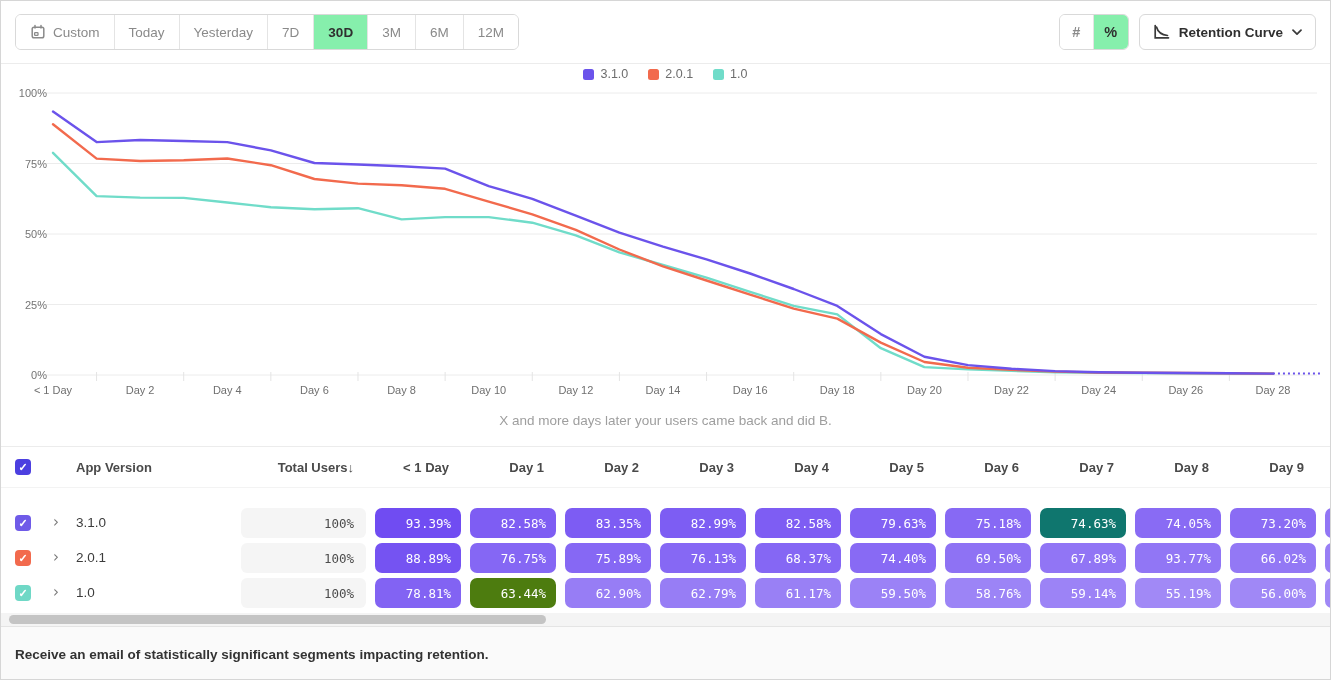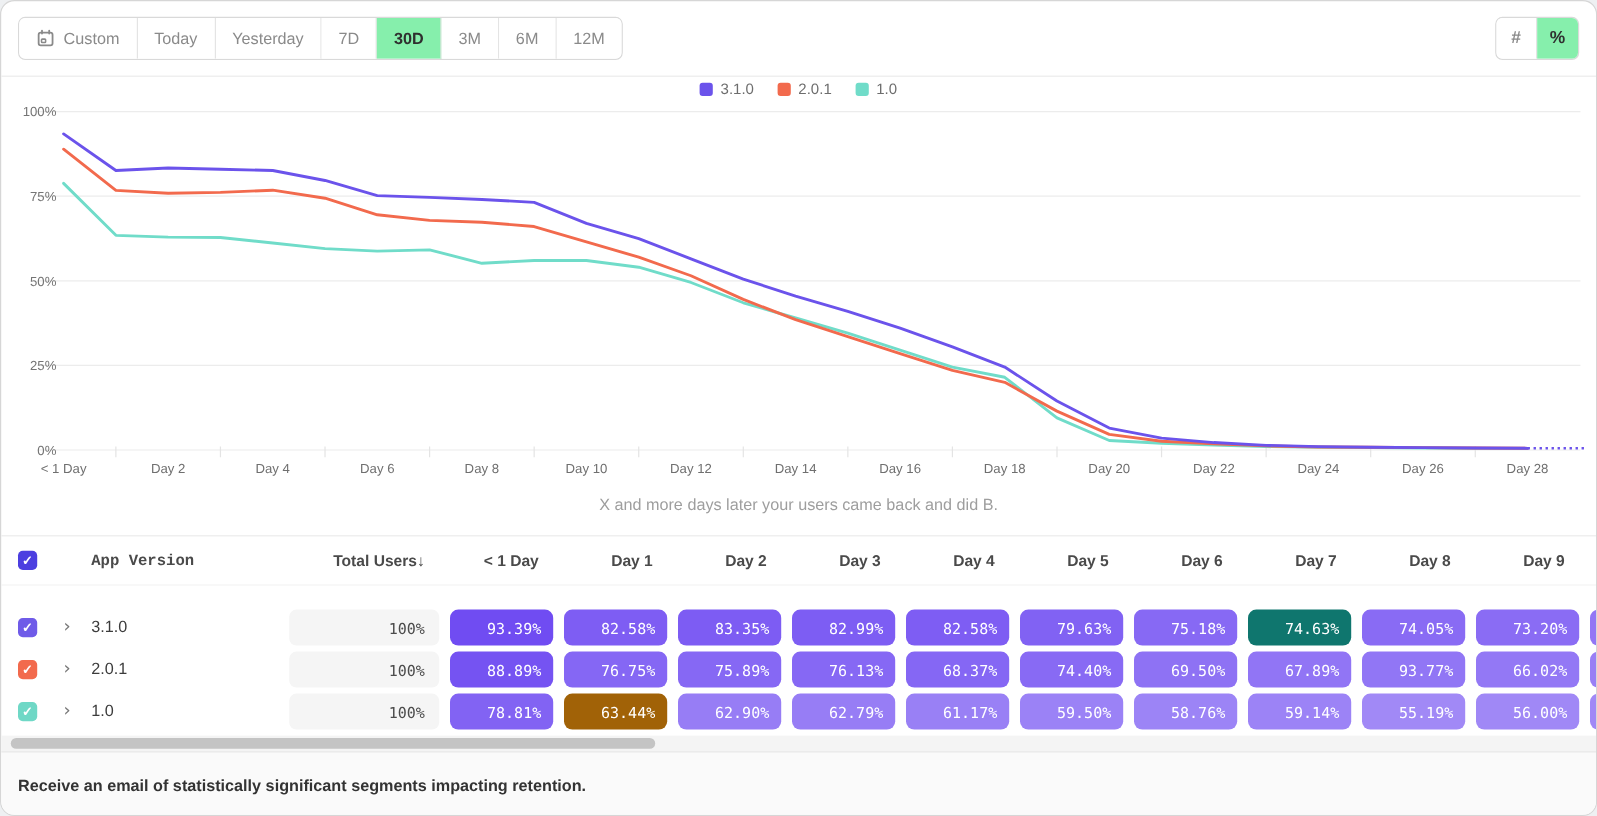--- a/index.html
+++ b/index.html
@@ -1,18 +1,18 @@
 <!DOCTYPE html>
 <html><head>
 <meta charset="utf-8">
 <style>
   * { margin:0; padding:0; box-sizing:border-box; }
   html,body { background:#eef0f2; font-family:"Liberation Sans", sans-serif; }
   .app { position:relative; width:1331px; height:680px; background:#fff; border:1px solid #d6d6d6;
-         border-radius:12px; overflow:hidden; }
+         border-radius:0; overflow:hidden; }
 
   
   .toolbar { height:63px; border-bottom:1px solid #ececec; display:flex; align-items:center;
              justify-content:space-between; padding:0 14px; }
   .seg-group { display:flex; border:1px solid #d9d9d9; border-radius:6px; overflow:hidden; background:#fff; }
   .seg-item { display:flex; align-items:center; gap:7px; height:34px; padding:0 14px; font-size:13.5px;
               color:#8a8a8a; border-right:1px solid #e4e4e4; cursor:pointer; background:#fff; white-space:nowrap; }
   .seg-item:last-child { border-right:none; }
   .seg-item.active { background:#86efac; color:#2f2f2f; font-weight:700; }
   .right-controls { display:flex; align-items:center; gap:10px; }
@@ -97,20 +97,30 @@
         </div>
         <div class="seg-item">
           <span>12M</span>
         </div>
       </div>
     <div class="right-controls">
       <div class="seg-group" id="unit-toggle">
           <div class="seg-item unit-item">#</div>
           <div class="seg-item unit-item active">%</div>
         </div>
+      <div class="dropdown-btn">
+        <svg class="icon" width="17" height="16" viewBox="0 0 17 16">
+          <path d="M2.2 1.5 V13.8 H15.5" stroke="#3a3a3a" stroke-width="1.7" fill="none" stroke-linecap="round"></path>
+          <path d="M3.5 3 Q5.5 10.5 14.5 11.5" stroke="#3a3a3a" stroke-width="1.7" fill="none" stroke-linecap="round"></path>
+        </svg>
+        <span class="lbl">Retention Curve</span>
+        <svg class="icon" width="10" height="7" viewBox="0 0 10 7">
+          <path d="M1 1.2 L5 5.2 L9 1.2" stroke="#3a3a3a" stroke-width="1.7" fill="none" stroke-linecap="round" stroke-linejoin="round"></path>
+        </svg>
+      </div>
     </div>
   </div>
 
   <div class="chart-area">
     <div class="legend" id="legend">
         <div class="legend-item">
           <span class="legend-swatch" style="background: rgb(107, 83, 235);"></span>
           <span>3.1.0</span>
         </div>
         <div class="legend-item">
@@ -166,21 +176,21 @@
         <polyline points="52.0,38.3 95.6,72.6 139.1,75.0 182.7,74.3 226.3,72.5 269.9,79.2 313.4,93.0 357.0,97.6 400.6,99.2 444.1,102.8 487.7,115.6 531.3,128.3 574.8,143.8 618.4,163.5 662.0,180.4 705.5,194.5 749.1,208.6 792.7,222.7 836.3,232.6 879.8,256.6 923.4,276.0 967.0,281.7 1010.5,283.9 1054.1,285.6 1097.7,286.5 1141.3,286.7 1184.8,287.0 1228.4,287.3 1272.0,287.6" fill="none" stroke="#f26a4d" stroke-width="2.4" stroke-linejoin="round" stroke-linecap="round"></polyline>
         <polyline points="52.0,25.6 95.6,56.1 139.1,54.0 182.7,55.0 226.3,56.1 269.9,64.4 313.4,77.0 357.0,78.5 400.6,80.2 444.1,82.6 487.7,100.1 531.3,112.8 574.8,129.7 618.4,146.6 662.0,160.7 705.5,173.4 749.1,187.5 792.7,203.0 836.3,219.9 879.8,248.1 923.4,270.7 967.0,279.1 1010.5,282.8 1054.1,285.1 1097.7,286.2 1141.3,286.7 1184.8,287.0 1228.4,287.3 1272.0,287.6" fill="none" stroke="#6b53eb" stroke-width="2.4" stroke-linejoin="round" stroke-linecap="round"></polyline>
         <line x1="1271.96" y1="287.59" x2="1320" y2="287.59" stroke="#6b53eb" stroke-width="2" stroke-dasharray="2 3"></line>
       </svg>
     <div class="caption">X and more days later your users came back and did B.</div>
   </div>
 
   <div class="table-area" id="table-area">
       <div class="t-header">
         <div class="checkbox" style="background: rgb(76, 63, 224); top: 12px;">✓</div>
-        <div class="hcell" style="left: 75px; font-family: Liberation Mono, monospace;">App Version</div>
+        <div class="hcell" style="left: 75px;">App Version</div>
         <div class="hcell sort-col" style="left: 240px; width: 113px; justify-content: flex-end;">
           <span>Total Users </span>
           <span>↓</span>
         </div>
         <div class="hcell day-h" style="left: 374px; width: 86px;">&lt; 1 Day</div>
         <div class="hcell day-h" style="left: 469px; width: 86px;">Day 1</div>
         <div class="hcell day-h" style="left: 564px; width: 86px;">Day 2</div>
         <div class="hcell day-h" style="left: 659px; width: 86px;">Day 3</div>
         <div class="hcell day-h" style="left: 754px; width: 86px;">Day 4</div>
         <div class="hcell day-h" style="left: 849px; width: 86px;">Day 5</div>
@@ -222,21 +232,21 @@
         <div class="pill" style="left: 1134px; background: rgb(145, 118, 245);">93.77%</div>
         <div class="pill" style="left: 1229px; background: rgb(147, 120, 245);">66.02%</div>
         <div class="pill" style="left: 1324px; background: rgb(153, 127, 245);"></div>
       </div>
       <div class="t-row" style="top: 131px;">
         <div class="checkbox" style="background: rgb(111, 216, 198); top: 7px;">✓</div>
         <div class="chev" style="top: 7px;">›</div>
         <div class="ver" style="top: 7px;">1.0</div>
         <div class="total-cell">100%</div>
         <div class="pill" style="left: 374px; background: rgb(130, 99, 243);">78.81%</div>
-        <div class="pill" style="left: 469px; background: #a16207;">63.44%</div>
+        <div class="pill" style="left: 469px; background: #4d7c0f;">63.44%</div>
         <div class="pill" style="left: 564px; background: rgb(151, 125, 245); padding-left: 20px;">62.90%</div>
         <div class="pill" style="left: 659px; background: rgb(151, 125, 245);">62.79%</div>
         <div class="pill" style="left: 754px; background: rgb(153, 128, 245);">61.17%</div>
         <div class="pill" style="left: 849px; background: rgb(155, 130, 246);">59.50%</div>
         <div class="pill" style="left: 944px; background: rgb(156, 132, 246);">58.76%</div>
         <div class="pill" style="left: 1039px; background: rgb(156, 131, 246);">59.14%</div>
         <div class="pill" style="left: 1134px; background: rgb(161, 137, 246);">55.19%</div>
         <div class="pill" style="left: 1229px; background: rgb(160, 136, 246);">56.00%</div>
         <div class="pill" style="left: 1324px; background: rgb(160, 136, 246);"></div>
       </div>

